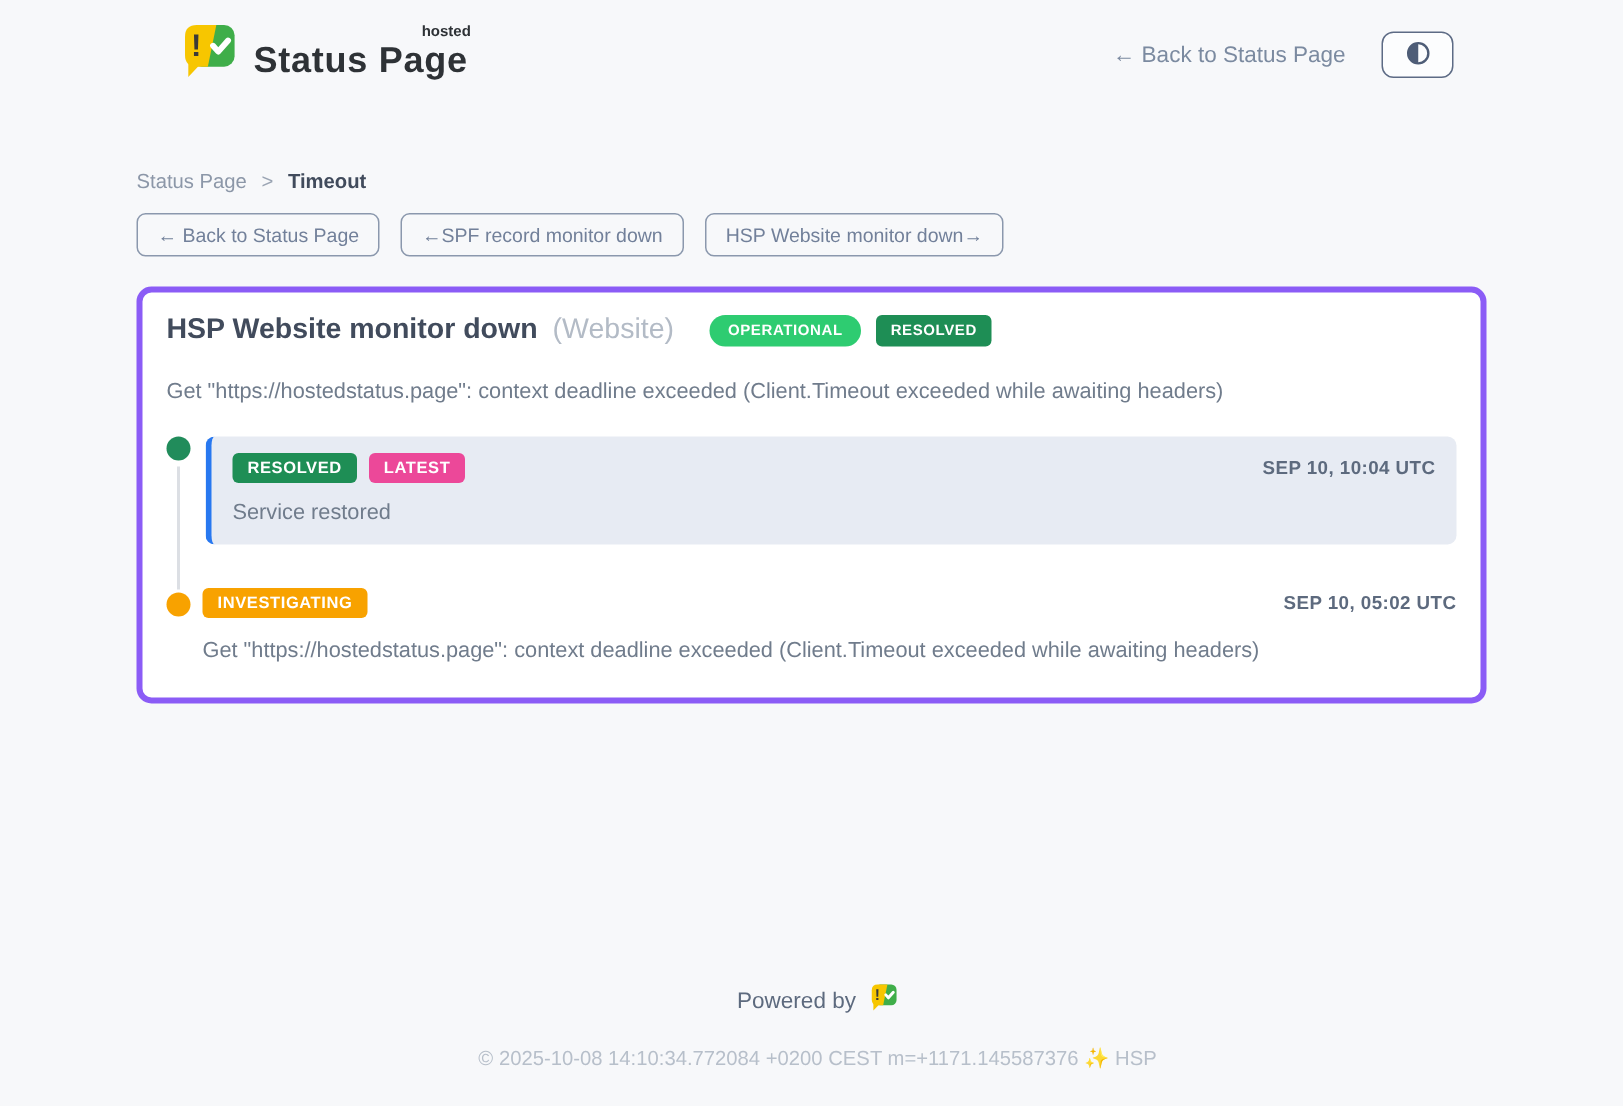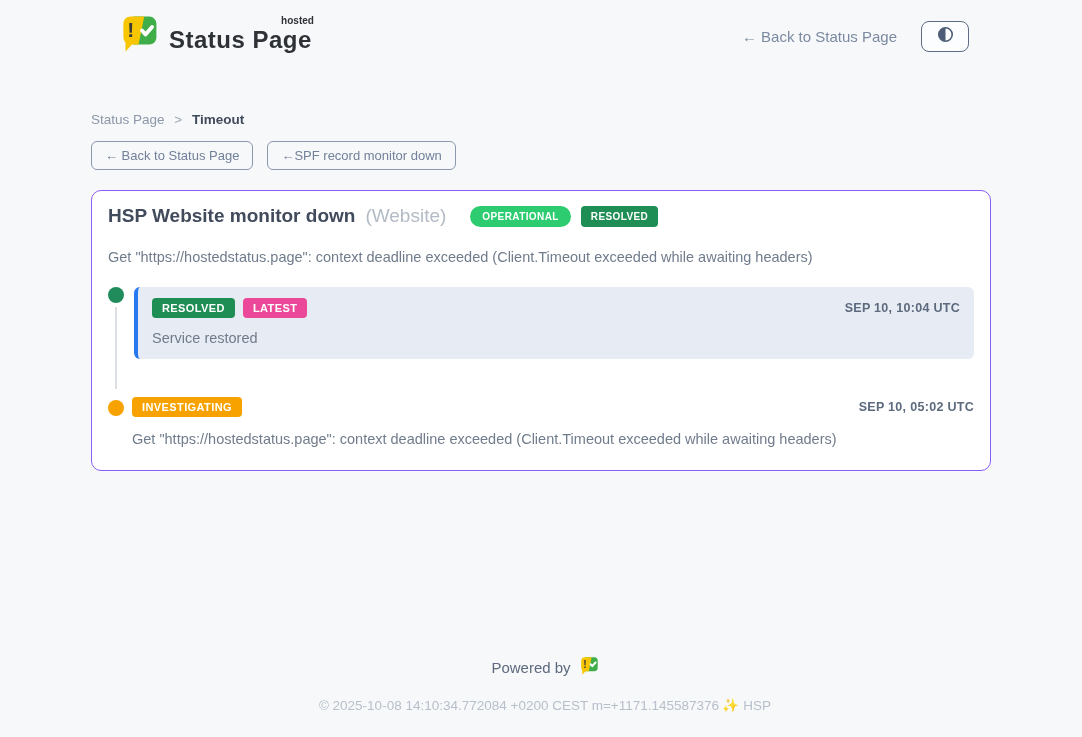--- a/index.html
+++ b/index.html
@@ -51,21 +51,21 @@
   .nav-buttons { display: flex; gap: 14px; }
   .nav-btn {
     background: transparent; border: 1px solid #8b98ad; border-radius: 6px;
     color: #72809a; font-size: 13px; padding: 6px 13px; cursor: pointer;
     font-family: inherit; white-space: nowrap;
   }
 
   
   .card {
     margin-top: 20px; background: #ffffff;
-    border: 1px solid #8b5cf6; border-radius: 10px;
+    border: 4px solid #8b5cf6; border-radius: 10px;
     padding: 14px 16px 23px 16px;
   }
   .card-head { display: flex; align-items: center; gap: 10px; flex-wrap: wrap; }
   .incident-title { font-size: 19px; font-weight: 700; color: #414b5c; }
   .incident-component { font-size: 19px; font-weight: 400; color: #b3bbc6; }
   .badge {
     display: inline-block; color: #ffffff; font-weight: 700;
     text-transform: uppercase; letter-spacing: 0.4px;
   }
   .badge-pill {
@@ -78,21 +78,21 @@
   .meta .dot-sep { margin: 0 5px; }
   .description { margin-top: 22px; font-size: 14.5px; color: #707c8c; }
 
   
   .timeline { position: relative; margin-top: 22px; }
   .timeline-line {
     position: absolute; left: 7px; top: 20px; width: 2px; height: 82px;
     background: #dcdfe4;
   }
   .t-row { display: flex; align-items: flex-start; }
-  .t-row + .t-row { margin-top: 38px; }
+  .t-row + .t-row { margin-top: 29px; }
   .dot { width: 16px; height: 16px; border-radius: 50%; flex: 0 0 16px; position: relative; z-index: 1; }
   .dot.green { background: #218c5b; }
   .dot.orange { background: #f8a200; margin-top: 3px; }
   .entry-box {
     flex: 1; margin-left: 10px;
     background: #e7ebf3; border-left: 4px solid #2878f0; border-radius: 6px;
     padding: 11px 14px 13px 14px;
   }
   .entry-plain { flex: 1; margin-left: 8px; padding-top: 0; }
   .entry-head { display: flex; align-items: center; justify-content: space-between; }
@@ -156,20 +156,21 @@
     <div class="breadcrumb">
       <span class="crumb-link">Status Page</span>
       <span class="sep">&gt;</span>
       <span class="current">Timeout</span>
     </div>
 
     <div class="title-row">
       <div class="nav-buttons">
         <button class="nav-btn">← Back to Status Page</button>
         <button class="nav-btn">←SPF record monitor down</button>
+        <button class="nav-btn">HSP Website monitor down→</button>
       </div>
     </div>
 
     <section class="card">
       <div class="card-head">
         <span class="incident-title">HSP Website monitor down</span>
         <span class="incident-component">(Website)</span>
         <span class="badge badge-pill">OPERATIONAL</span>
         <span class="badge badge-square">RESOLVED</span>
       </div>

